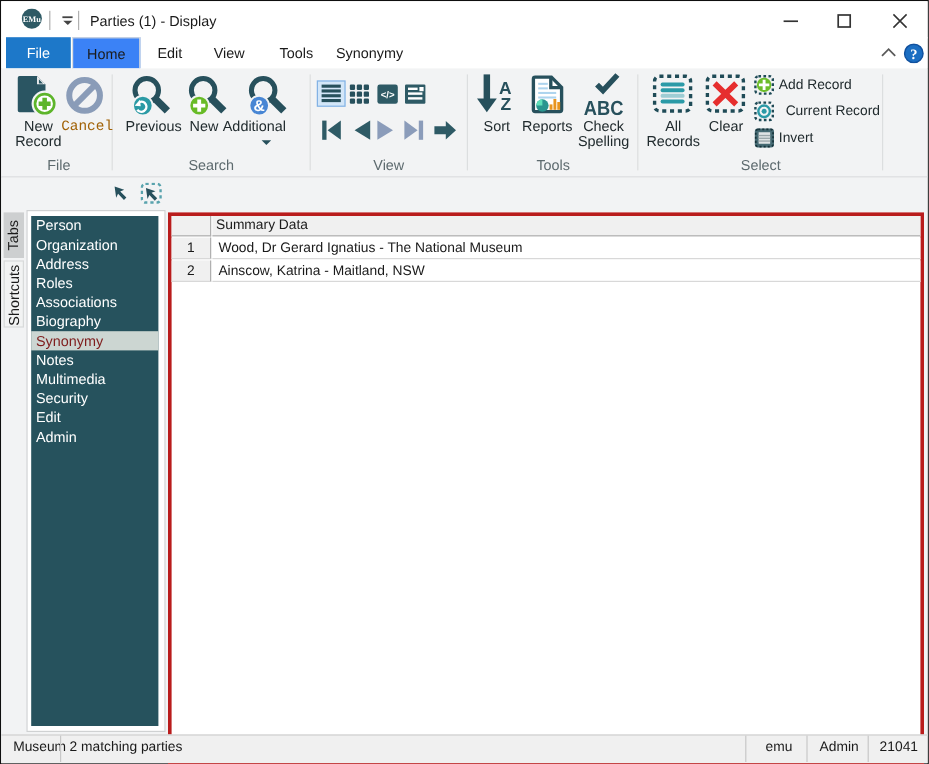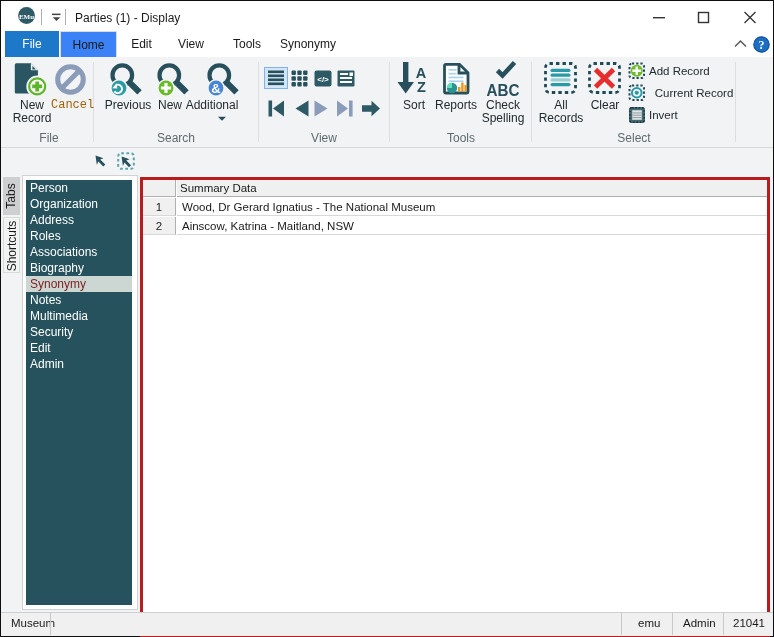--- a/index.html
+++ b/index.html
@@ -303,20 +303,21 @@
       <div class="grow" style="top:37px;left:0;right:0">
         <div class="gnum">2</div>
         <div class="gcell">Ainscow, Katrina - Maitland, NSW</div>
       </div>
     </div>
   </div>
 
   <div id="statusbar">
     <div style="left:10px">Museum</div>
     <div class="ssep" style="left:49px"></div>
+    <div style="left:57px">2 matching parties</div>
     <div class="ssep" style="left:620px"></div>
     <div style="left:637px">emu</div>
     <div class="ssep" style="left:671px"></div>
     <div style="left:682px">Admin</div>
     <div class="ssep" style="left:722px"></div>
     <div style="left:730px;width:34px;text-align:right">21041</div>
   </div>
 
 </div>
 

